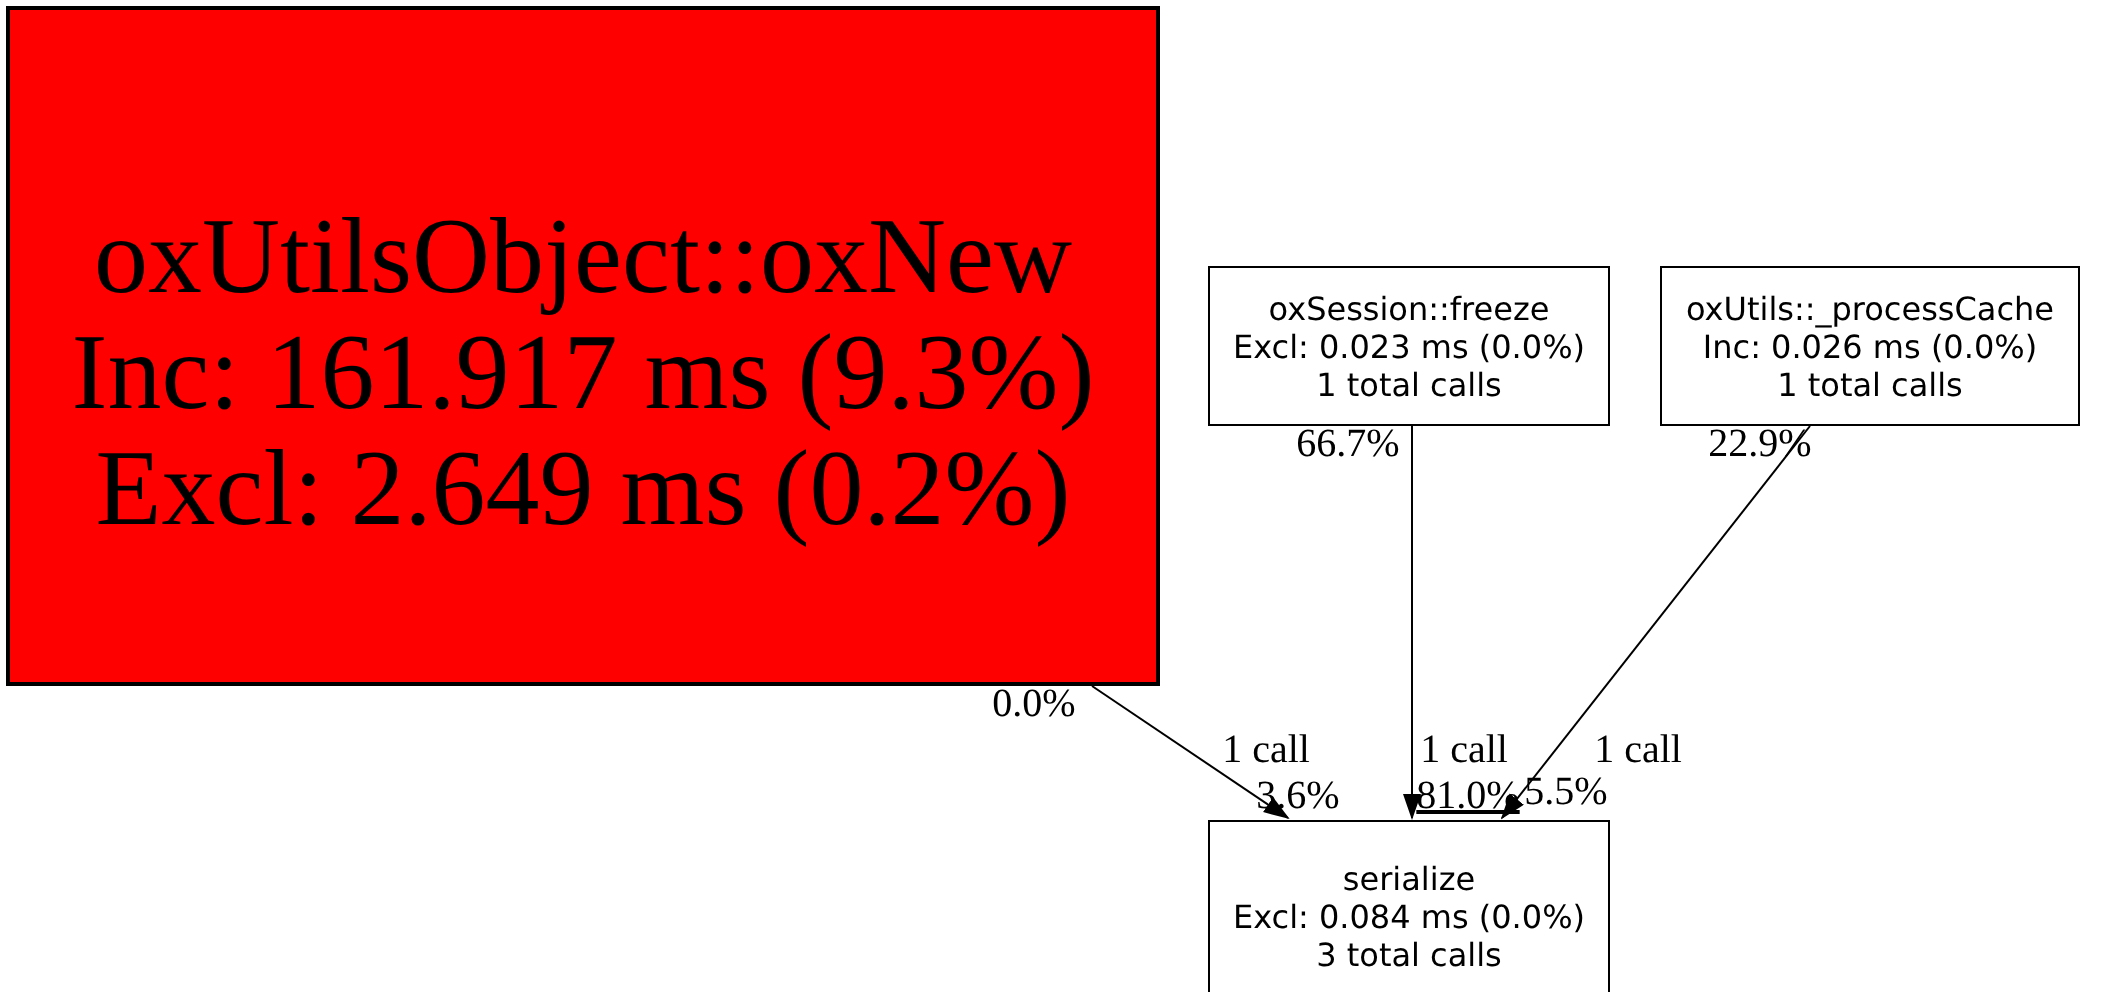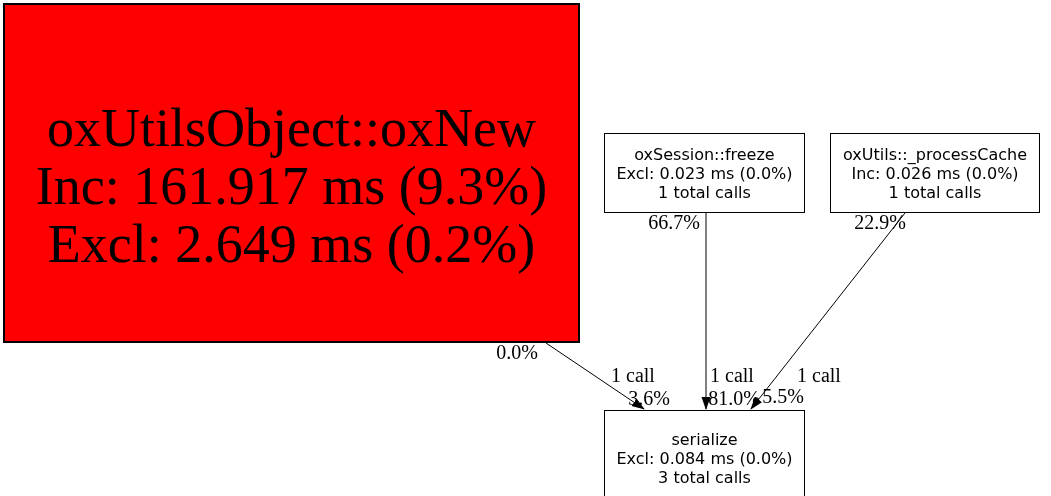--- a/index.html
+++ b/index.html
@@ -64,21 +64,21 @@
     white-space: nowrap;
   }
   
   #lbl-main-tail   { left: 517px; top: 352px; }
   #lbl-freeze-tail { left: 674px; top: 222px; }
   #lbl-cache-tail  { left: 880px; top: 222px; }
   #lbl-main-call   { left: 633px; top: 375px; }
   #lbl-freeze-call { left: 732px; top: 375px; }
   #lbl-cache-call  { left: 819px; top: 375px; }
   #lbl-main-head   { left: 620px; top: 398px; margin-left: 29px; }
-  #lbl-freeze-head { left: 734px; top: 398px; }
+  #lbl-freeze-head { left: 734px; top: 398px; text-decoration: underline; }
   #lbl-cache-head  { left: 783px; top: 396px; }
 </style>
 </head>
 <body>
 
 <div id="callgraph" style="--hot: #ff0000; --node-fill: #ffffff; --border: #000000; --bg: #ffffff;">
 
   <svg id="edge-svg" viewBox="0 0 1051 496" xmlns="http://www.w3.org/2000/svg">
     <defs>
       <marker id="arrow" markerWidth="13" markerHeight="10" refX="12" refY="4.5" orient="auto" markerUnits="userSpaceOnUse">

